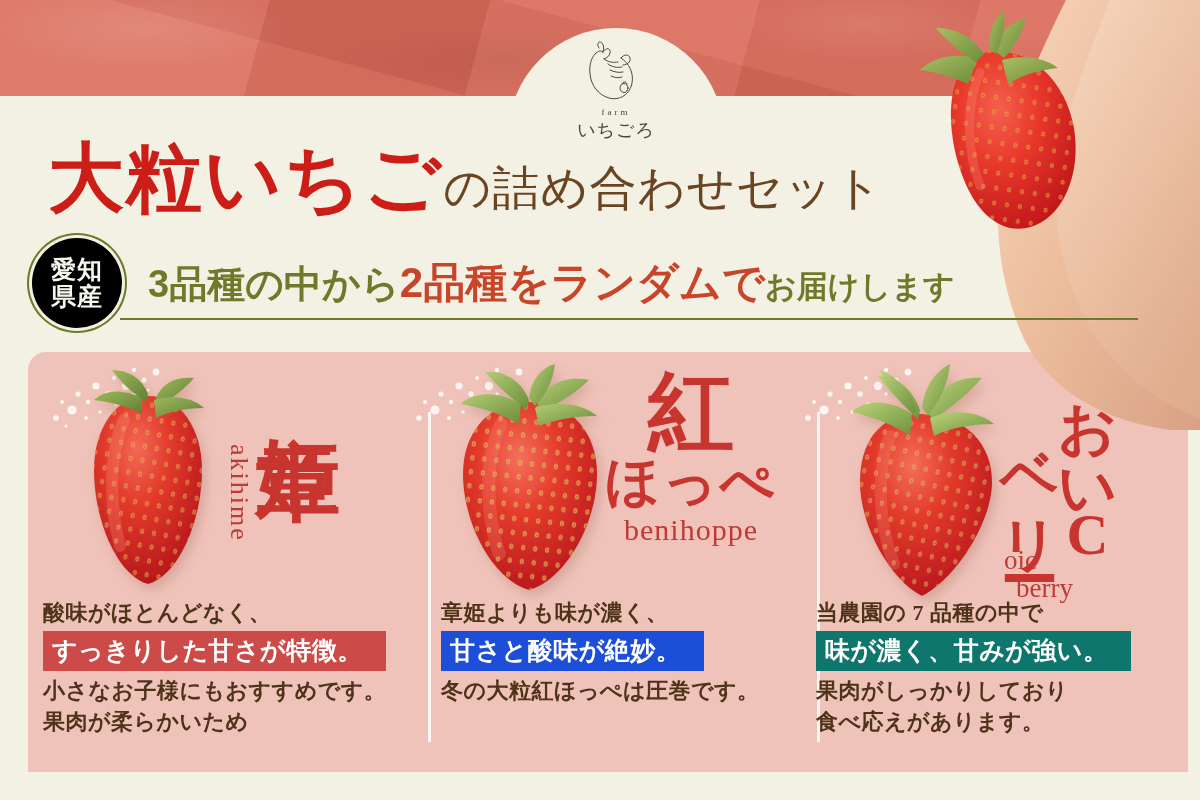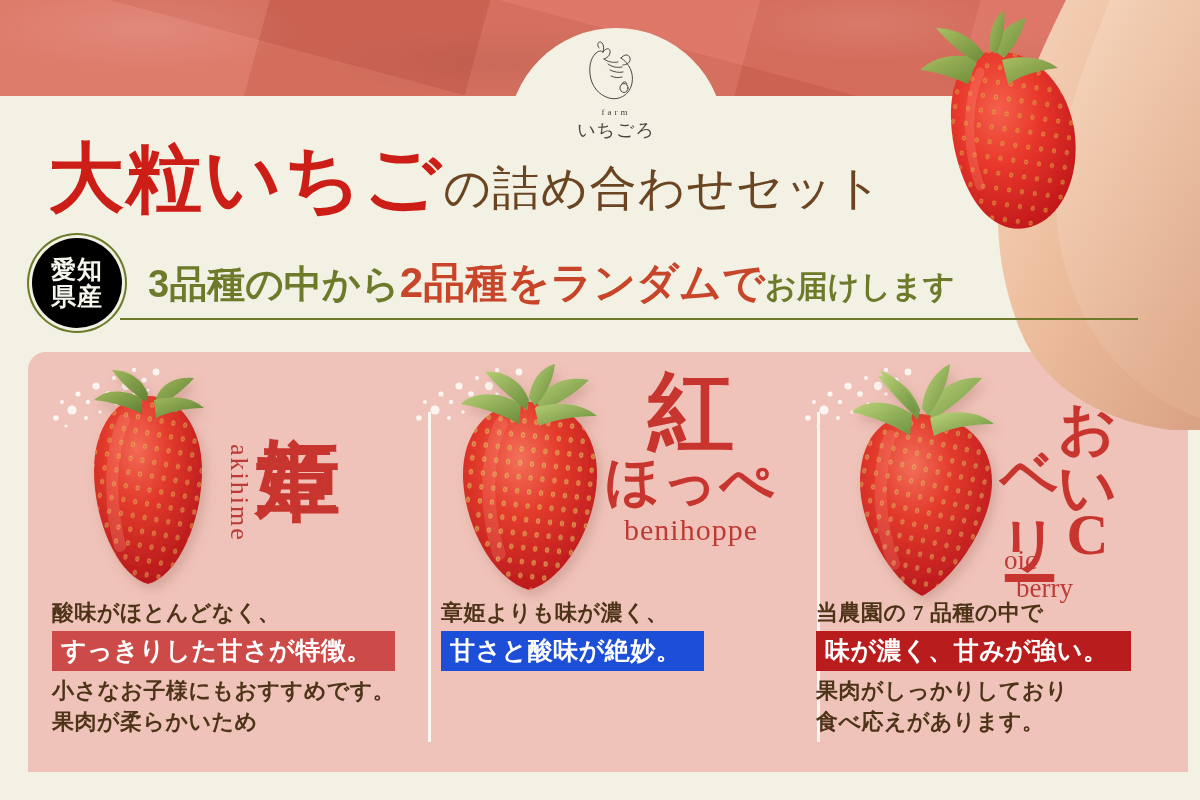--- a/index.html
+++ b/index.html
@@ -326,21 +326,21 @@
         <path d="M86 30 C106 24 126 28 136 38 C118 38 100 42 88 48 Z"></path>
       </g>
     </g>
   </svg>
 
   <div class="name-vert" style="left:198px; top:16px;">
     <div class="vchars" style="font-size:84px; letter-spacing:4px;">章姫</div>
     <div class="vrom" style="font-size:26px; letter-spacing:2px; margin-top:76px; margin-right:4px;">akihime</div>
   </div>
 
-  <div class="desc" style="left:24px; top:245px;">
+  <div class="desc" style="left:15px; top:245px;">
     <div class="line">酸味がほとんどなく、</div>
     <div class="hl" style="background:#CC4A48;">すっきりした甘さが特徴。</div>
     <div class="line">小さなお子様にもおすすめです。</div>
     <div class="line">果肉が柔らかいため</div>
   </div>
 </div>
 
 <div class="card c2">
 
   <svg class="sparkle" style="left:8px; top:14px;" viewBox="0 0 120 80">
@@ -409,20 +409,21 @@
 
   <div class="name-horz" style="left:198px; top:18px; width:180px;">
     <span class="l1" style="font-size:86px;">紅</span>
     <span class="l2" style="font-size:54px; letter-spacing:2px; margin-top:2px;">ほっぺ</span>
     <span class="rom" style="font-size:30px; letter-spacing:1px; margin-top:6px;">benihoppe</span>
   </div>
 
   <div class="desc" style="left:38px; top:245px;">
     <div class="line">章姫よりも味が濃く、</div>
     <div class="hl" style="background:#1d4ed8;">甘さと酸味が絶妙。</div>
+    <div class="line">冬の大粒紅ほっぺは圧巻です。</div>
   </div>
 </div>
 
 <div class="card c3">
 
   <svg class="sparkle" style="left:8px; top:14px;" viewBox="0 0 120 80">
     <g fill="#FCF5F1">
       <circle cx="108" cy="6" r="3.4"></circle>
         <circle cx="96" cy="14" r="2.6"></circle>
       <circle cx="86" cy="4" r="2.2"></circle>
@@ -490,17 +491,17 @@
     <div class="vchars" style="font-size:58px; letter-spacing:4px;">おいC</div>
     <div class="vchars" style="font-size:58px; letter-spacing:4px; margin-top:48px;">ベリー</div>
   </div>
   <div style="position:absolute; left:212px; top:194px; z-index:6; line-height:1.04;">
     <div style="font-family:'Liberation Serif',serif; font-size:27px; color:#BE3A37;">oic</div>
     <div style="font-family:'Liberation Serif',serif; font-size:27px; color:#BE3A37; margin-left:12px;">berry</div>
   </div>
 
   <div class="desc" style="left:24px; top:245px;">
     <div class="line">当農園の 7 品種の中で</div>
-    <div class="hl" style="background:#b91c1c;">味が濃く、甘みが強い。</div>
+    <div class="hl" style="background:#0f766e;">味が濃く、甘みが強い。</div>
     <div class="line">果肉がしっかりしており</div>
     <div class="line">食べ応えがあります。</div>
   </div>
 </div>
 
 </body></html>

